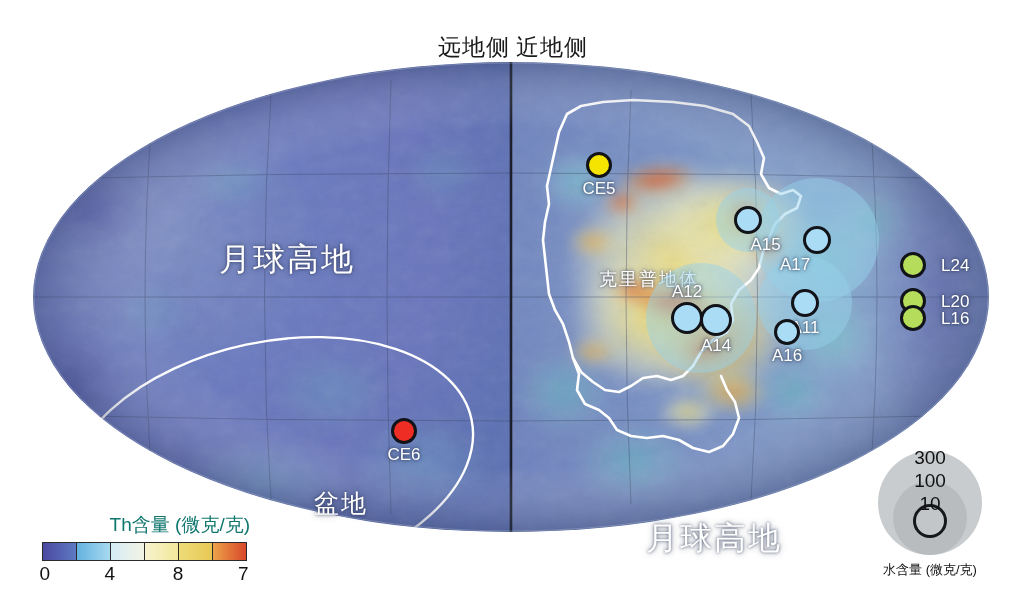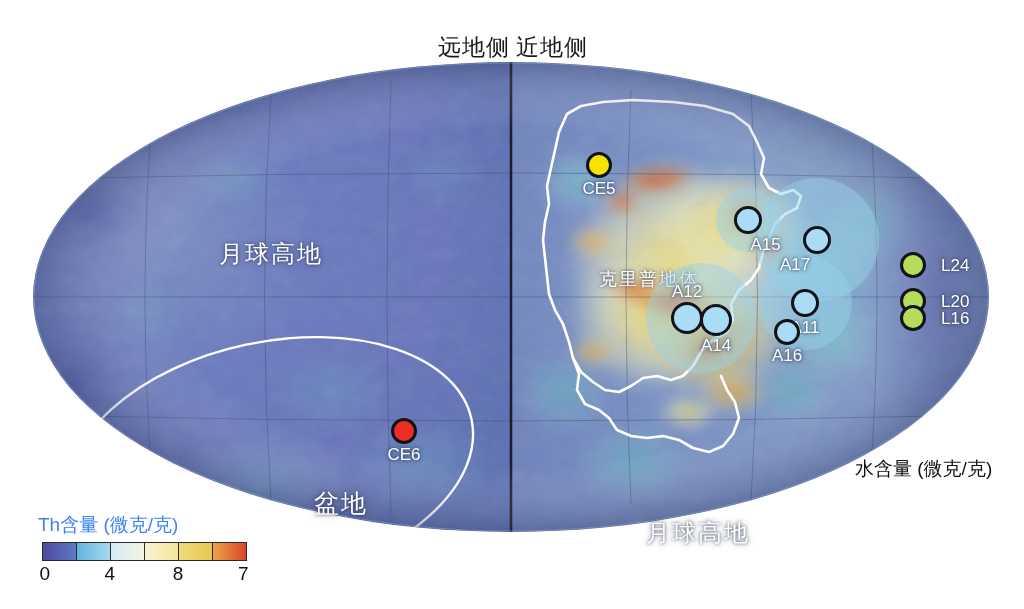--- a/index.html
+++ b/index.html
@@ -22,21 +22,21 @@
   
   #map-wrap{position:absolute;left:33px;top:62px;width:956px;height:470px;}
   #map-svg{display:block;width:956px;height:470px;}
 
   
   .map-text{
     position:absolute;color:#ffffff;white-space:nowrap;
     text-shadow:0 0 3px rgba(40,50,80,.75),0 0 6px rgba(40,50,80,.5);
     pointer-events:none;
   }
-  .t-highland{font-size:24px;letter-spacing:2px;}
+  .t-highland{font-size:32px;letter-spacing:2px;}
   #txt-highland-far{left:186px;top:176px;}
   #txt-highland-near{left:613px;top:455px;}
   #txt-kreep{left:566px;top:205px;font-size:18px;letter-spacing:2px;}
   #txt-spa-1{left:235px;top:389px;font-size:25px;letter-spacing:2px;}
   #txt-spa-2{left:281px;top:425px;font-size:25px;letter-spacing:2px;}
 
   
   .site{position:absolute;}
   .site .dot{
     position:absolute;border-radius:50%;
@@ -46,21 +46,21 @@
   }
   .site .lbl{
     position:absolute;color:#ffffff;font-size:17px;white-space:nowrap;
     text-shadow:0 0 3px rgba(40,50,80,.85),0 0 5px rgba(40,50,80,.6);
     transform:translate(-50%,0);
   }
 
   
   #th-legend{position:absolute;left:38px;top:512px;width:212px;}
   #th-legend .title{
-    font-size:19px;color:#3b82f6;text-align:left;white-space:nowrap;
+    font-size:19px;color:#0f766e;text-align:right;white-space:nowrap;
     margin-bottom:4px;
   }
   #th-bar{
     position:relative;height:19px;width:205px;margin:0 auto;
     border:1px solid #2a2a2a;box-sizing:border-box;display:flex;
   }
   #th-bar .seg{flex:1 1 0;height:100%;border-right:1px solid #2a2a2a;box-sizing:border-box;}
   #th-bar .seg:last-child{border-right:none;}
   #th-ticks{position:relative;height:24px;width:205px;margin:2px auto 0;}
   #th-ticks span{
@@ -82,21 +82,21 @@
     border:3px solid #16181c;box-sizing:border-box;
   }
   #water-rings .rlbl{
     position:absolute;left:50%;transform:translateX(-50%);
     font-size:19px;color:#111;line-height:1;
   }
   #water-rings .rlbl-300{top:-2px;}
   #water-rings .rlbl-100{top:21px;}
   #water-rings .rlbl-10{top:44px;}
   #water-legend .title{
-    font-size:19px;color:#111;white-space:nowrap;margin-top:6px;
+    font-size:13px;color:#111;text-align:center;white-space:nowrap;margin-top:6px;
   }
 </style>
 </head>
 <body>
 
 <div id="stage">
 
   <div class="hemi-label" id="hemi-far">远地侧</div>
   <div class="hemi-label" id="hemi-near">近地侧</div>
 
@@ -336,16 +336,24 @@
       </div>
     <div id="th-ticks">
         <span style="left: 0%; transform: translateX(-20%);">0</span>
         <span style="left: 33.3%;">4</span>
         <span style="left: 66.6%;">8</span>
         <span style="left: 100%; transform: translateX(-80%);">7</span>
       </div>
   </div>
 
   <div id="water-legend">
+    <div id="water-rings">
+      <div class="ring ring-300"></div>
+      <div class="ring ring-100"></div>
+      <div class="ring ring-10"></div>
+      <div class="rlbl rlbl-300">300</div>
+      <div class="rlbl rlbl-100">100</div>
+      <div class="rlbl rlbl-10">10</div>
+    </div>
     <div class="title">水含量 (微克/克)</div>
   </div>
 
 </div>
 
 </body></html>

